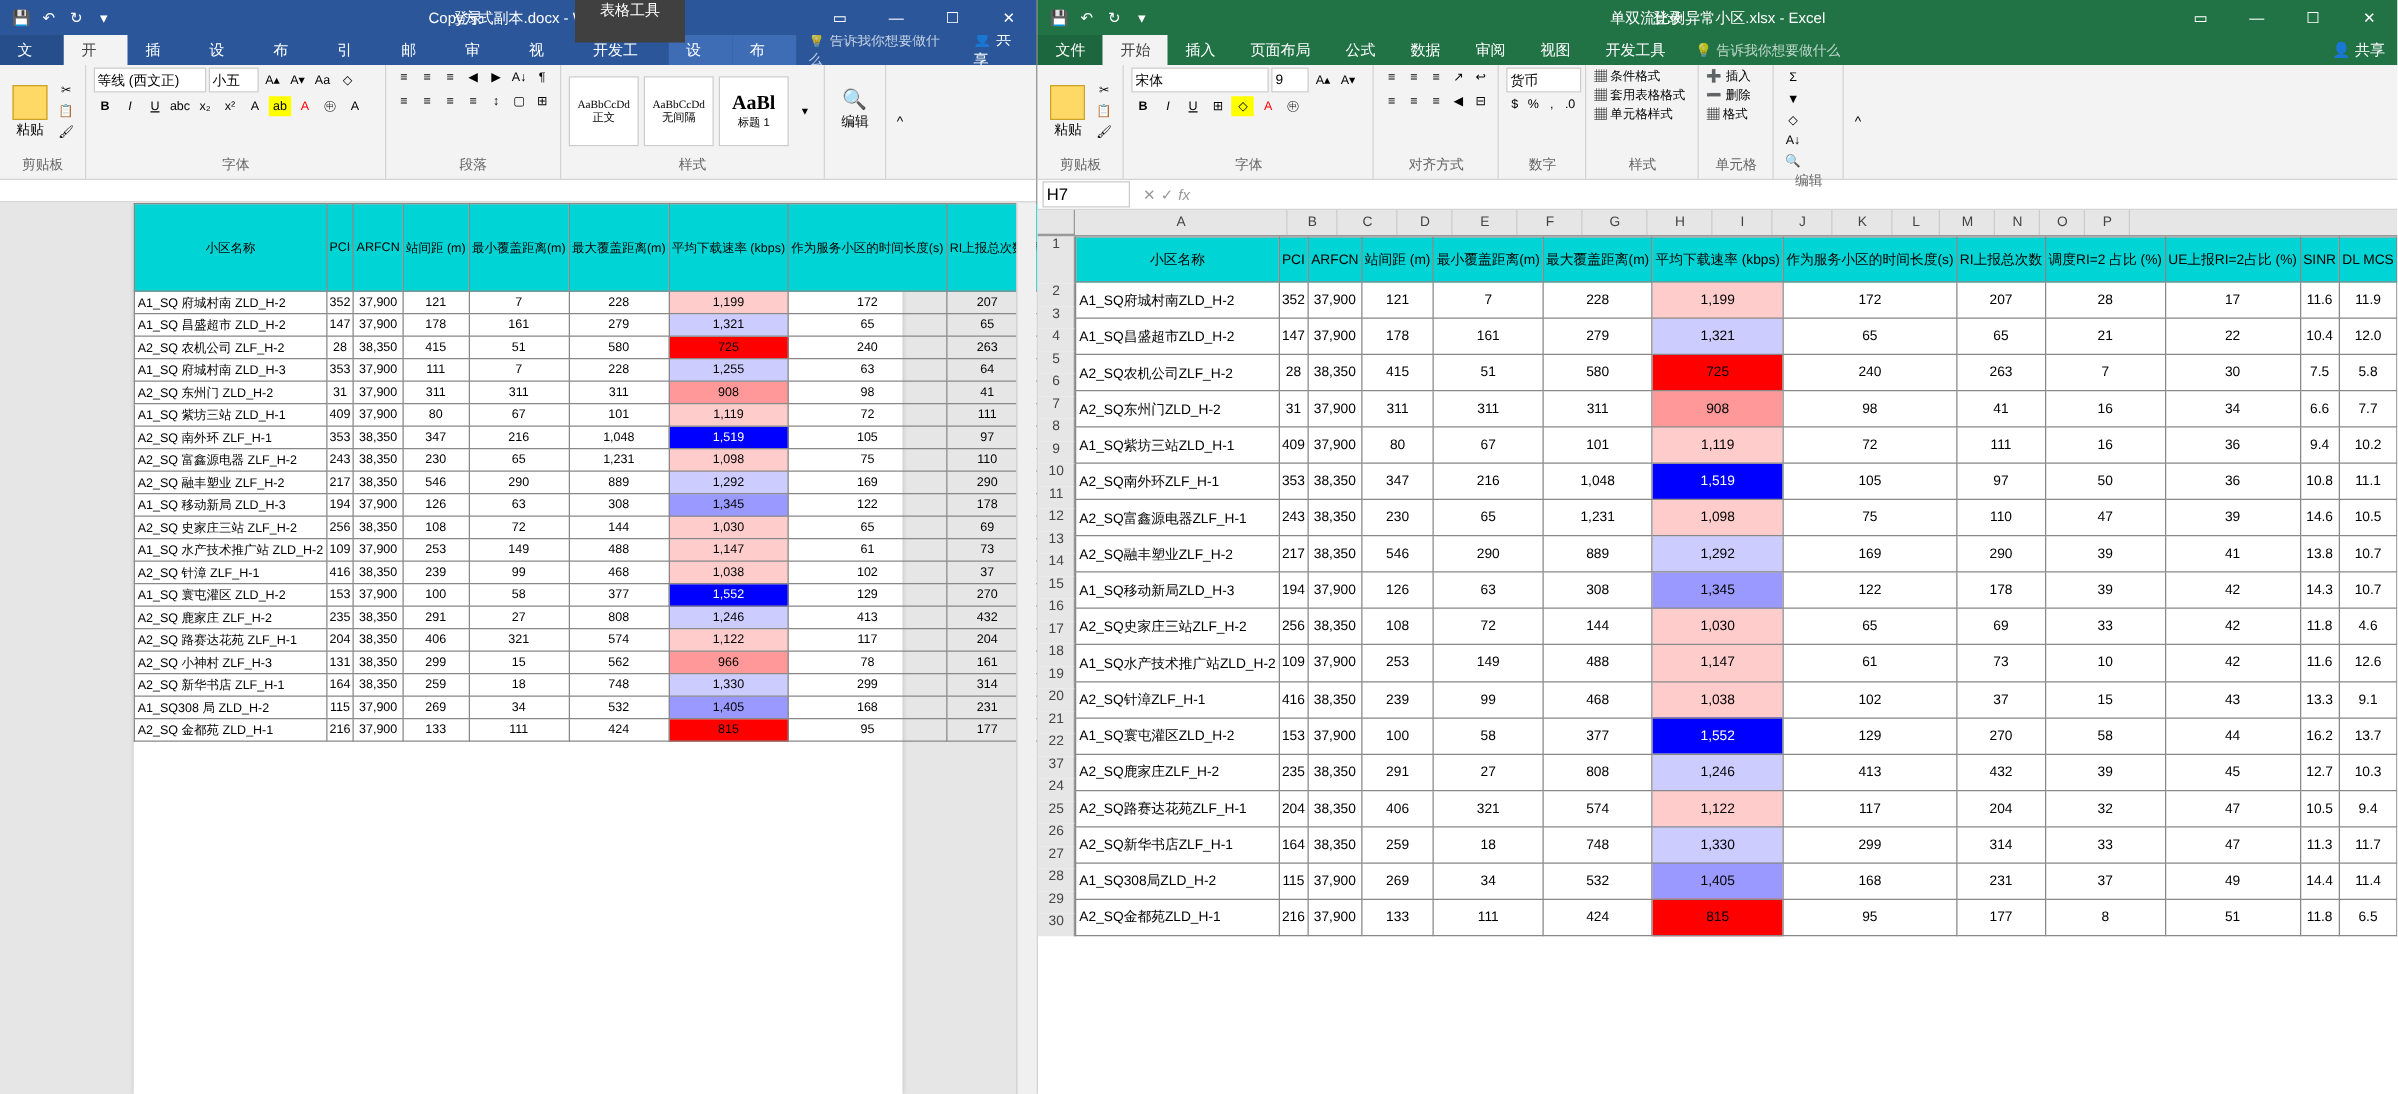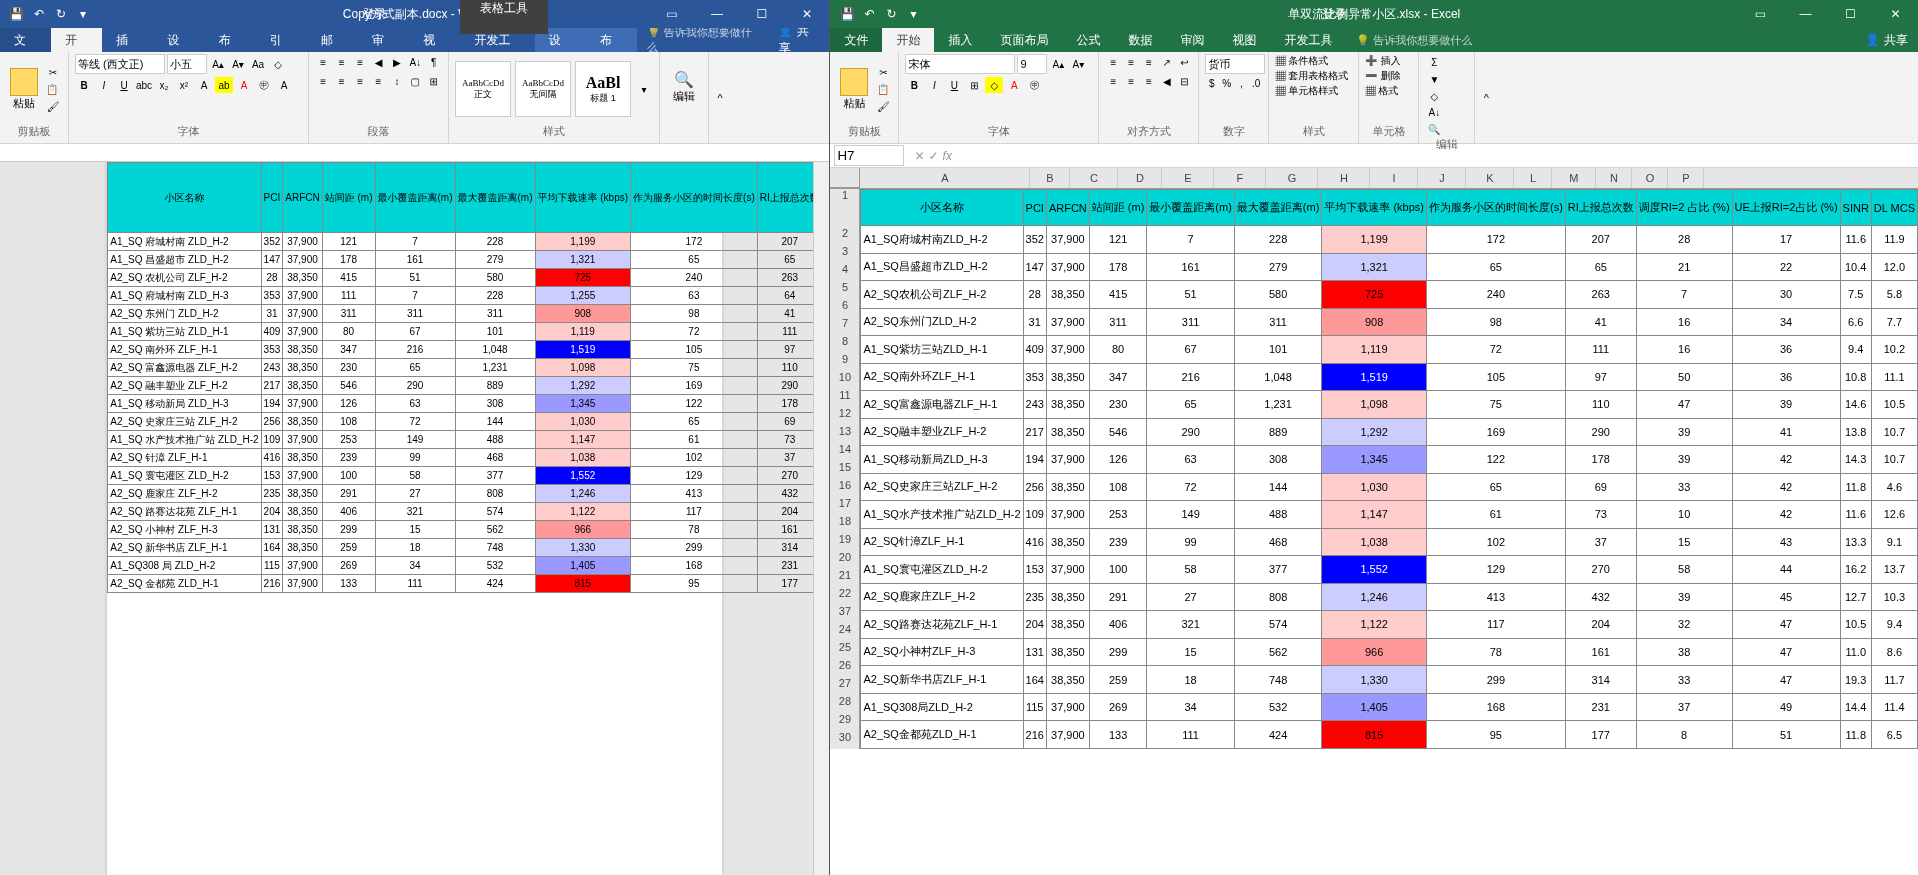--- a/index.html
+++ b/index.html
@@ -922,47 +922,32 @@
                 <td>574</td>
                 <td class="hl-m2">1,122</td>
                 <td>117</td>
                 <td>204</td>
                 <td>32</td>
                 <td>47</td>
                 <td>10.5</td>
                 <td>9.4</td>
               </tr>
               <tr>
-                <td>A2_SQ小神村ZLF_H-3</td>
-                <td>131</td>
-                <td>38,350</td>
-                <td>299</td>
-                <td>15</td>
-                <td>562</td>
-                <td class="hl-m1">966</td>
-                <td>78</td>
-                <td>161</td>
-                <td>38</td>
-                <td>47</td>
-                <td>11.0</td>
-                <td>8.6</td>
-              </tr>
-              <tr>
                 <td>A2_SQ新华书店ZLF_H-1</td>
                 <td>164</td>
                 <td>38,350</td>
                 <td>259</td>
                 <td>18</td>
                 <td>748</td>
                 <td class="hl-lo">1,330</td>
                 <td>299</td>
                 <td>314</td>
                 <td>33</td>
                 <td>47</td>
-                <td>19.3</td>
+                <td>11.3</td>
                 <td>11.7</td>
               </tr>
               <tr>
                 <td>A1_SQ308局ZLD_H-2</td>
                 <td>115</td>
                 <td>37,900</td>
                 <td>269</td>
                 <td>34</td>
                 <td>532</td>
                 <td class="hl-l2">1,405</td>

